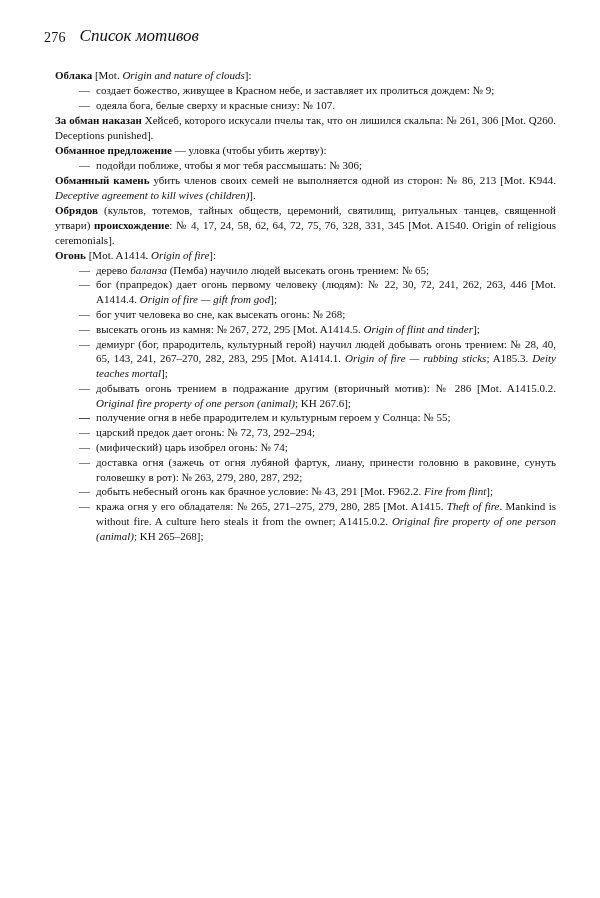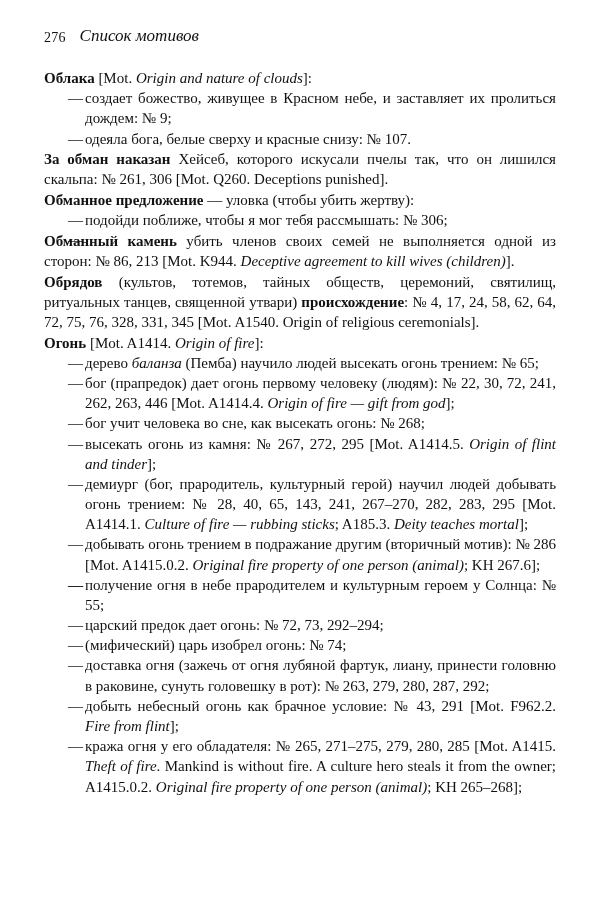--- a/index.html
+++ b/index.html
@@ -30,24 +30,25 @@
   }
   .header .pageno {
     font-size: 14px;
     letter-spacing: 0.2px;
   }
   .header .runhead {
     font-style: italic;
     font-size: 17px;
   }
   .body {
-    font-size: 15px;
+    font-size: 11px;
     line-height: 1.345;
     text-align: justify;
     hyphens: manual;
+    margin-left: 11px;
   }
   .entry {
     margin: 0 0 0.5px 0;
     text-indent: 0;
     padding-left: 14px;
   }
   .entry > .lead {
     margin-left: -14px;
   }
   .entry p {
@@ -96,21 +97,21 @@
       </div>
       <div class="entry">
         <p class="lead"><b>Обрядов</b> (культов, тотемов, тайных обществ, церемоний, святилищ, ритуальных танцев, священной утвари) <b>происхождение</b>: № 4, 17, 24, 58, 62, 64, 72, 75, 76, 328, 331, 345 [Mot. A1540. Origin of religious ceremonials].</p>
       </div>
       <div class="entry">
         <p class="lead"><b>Огонь</b> [Mot. A1414. <i>Origin of fire</i>]:</p>
         <p class="sub"><span class="dash">—</span><span>дерево <i>баланза</i> (Пемба) научило людей высекать огонь трением: № 65;</span></p>
         <p class="sub"><span class="dash">—</span><span>бог (прапредок) дает огонь первому человеку (людям): № 22, 30, 72, 241, 262, 263, 446 [Mot. A1414.4. <i>Origin of fire — gift from god</i>];</span></p>
         <p class="sub"><span class="dash">—</span><span>бог учит человека во сне, как высекать огонь: № 268;</span></p>
         <p class="sub"><span class="dash">—</span><span>высекать огонь из камня: № 267, 272, 295 [Mot. A1414.5. <i>Origin of flint and tinder</i>];</span></p>
-        <p class="sub"><span class="dash">—</span><span>демиург (бог, прародитель, культурный герой) научил людей добывать огонь трением: № 28, 40, 65, 143, 241, 267–270, 282, 283, 295 [Mot. A1414.1. <i>Culture of fire — rubbing sticks</i>; A185.3. <i>Deity teaches mortal</i>];</span></p>
+        <p class="sub"><span class="dash">—</span><span>демиург (бог, прародитель, культурный герой) научил людей добывать огонь трением: № 28, 40, 65, 143, 241, 267–270, 282, 283, 295 [Mot. A1414.1. <i>Origin of fire — rubbing sticks</i>; A185.3. <i>Deity teaches mortal</i>];</span></p>
         <p class="sub"><span class="dash">—</span><span>добывать огонь трением в подражание другим (вторичный мотив): № 286 [Mot. A1415.0.2. <i>Original fire property of one person (animal)</i>; KH 267.6];</span></p>
         <p class="sub"><span class="dash">—</span></p>
         <p class="sub"><span class="dash">—</span><span>получение огня в небе прародителем и культурным героем у Солнца: № 55;</span></p>
         <p class="sub"><span class="dash">—</span><span>царский предок дает огонь: № 72, 73, 292–294;</span></p>
         <p class="sub"><span class="dash">—</span><span>(мифический) царь изобрел огонь: № 74;</span></p>
         <p class="sub"><span class="dash">—</span><span>доставка огня (зажечь от огня лубяной фартук, лиану, принести головню в раковине, сунуть головешку в рот): № 263, 279, 280, 287, 292;</span></p>
         <p class="sub"><span class="dash">—</span><span>добыть небесный огонь как брачное условие: № 43, 291 [Mot. F962.2. <i>Fire from flint</i>];</span></p>
         <p class="sub"><span class="dash">—</span><span>кража огня у его обладателя: № 265, 271–275, 279, 280, 285 [Mot. A1415. <i>Theft of fire</i>. Mankind is without fire. A culture hero steals it from the owner; A1415.0.2. <i>Original fire property of one person (animal)</i>; KH 265–268];</span></p>
       </div>
     </div>

